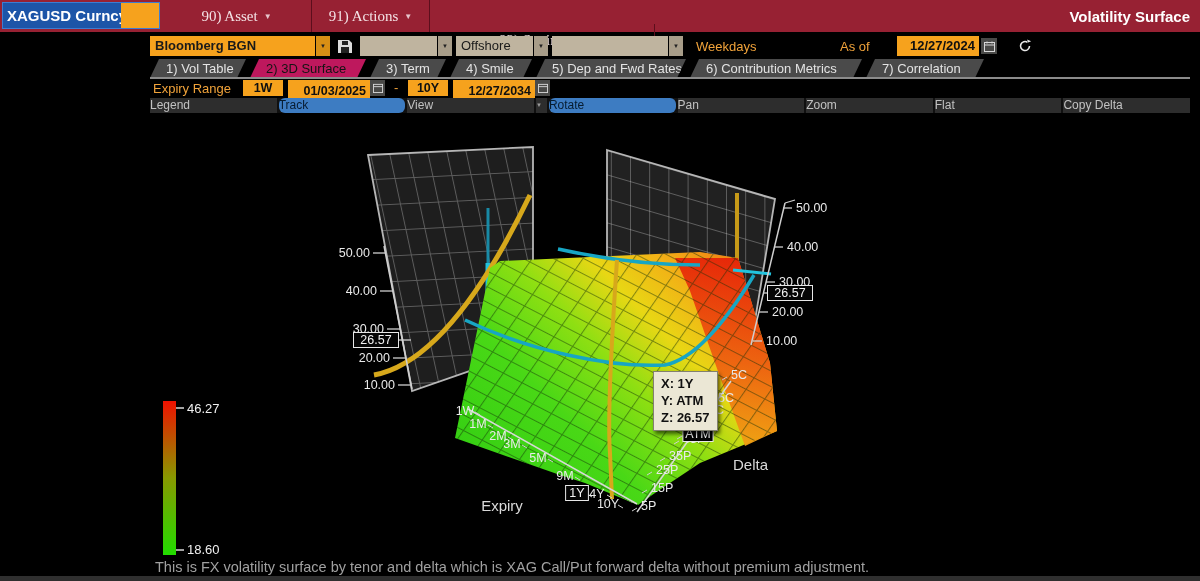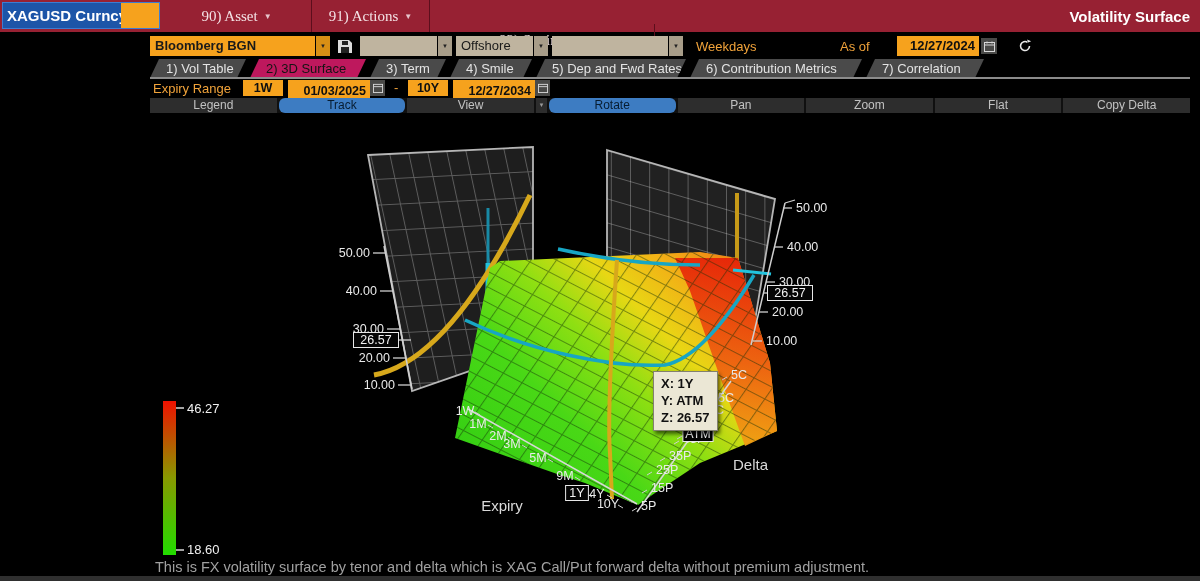--- a/index.html
+++ b/index.html
@@ -43,21 +43,21 @@
   
   .exprow { position:absolute; left:0; top:80px; width:1200px; height:17px; }
   .exp-label { position:absolute; left:153px; top:1px; color:#f1a33a; font-size:13px; }
   .tenor { position:absolute; top:0; height:16px; background:#f6a21d; color:#101010; font-weight:bold; font-size:12.5px; text-align:center; padding-top:1px; }
   .exp-dash { position:absolute; top:0; color:#f1a33a; font-size:13px; }
   .datefield.small { height:31px; font-size:12.5px; padding-top:4px; }
   .calbox.small { top:0; width:15px; height:16px; }
 
   
   .toolbar { position:absolute; left:150px; top:98px; width:1040px; height:15px; display:flex; gap:2px; background:#101010; }
-  .tbtn { flex:1; background:#2d2d2d; color:#c2c2c2; font-size:12px; text-align:center; padding-top:0px; line-height:15px; }
+  .tbtn { flex:1; background:#2d2d2d; color:#c2c2c2; font-size:12px; padding-top:0px; line-height:15px; }
   .tbtn.active { background:#3d7cc2; color:#071c30;border-radius:6px; }
   .tbtn.nub { flex:0 0 11px; color:#9a9a9a; font-size:6px; }
 
   
   .chartwrap { position:absolute; left:0; top:113px; width:1200px; height:445px; }
   .tooltip { position:absolute; left:653px; top:258px; background:#ebe7d5; border:1px solid #82806f; box-shadow:2px 3px 4px rgba(0,0,0,.6); padding:3px 8px 4px 7px; }
   .tooltip div { color:#111; font-size:13px; font-weight:bold; line-height:17px; white-space:pre; }
 
   
   .status { position:absolute; left:155px; top:559px; color:#a0a0a0; font-size:14.5px; }

